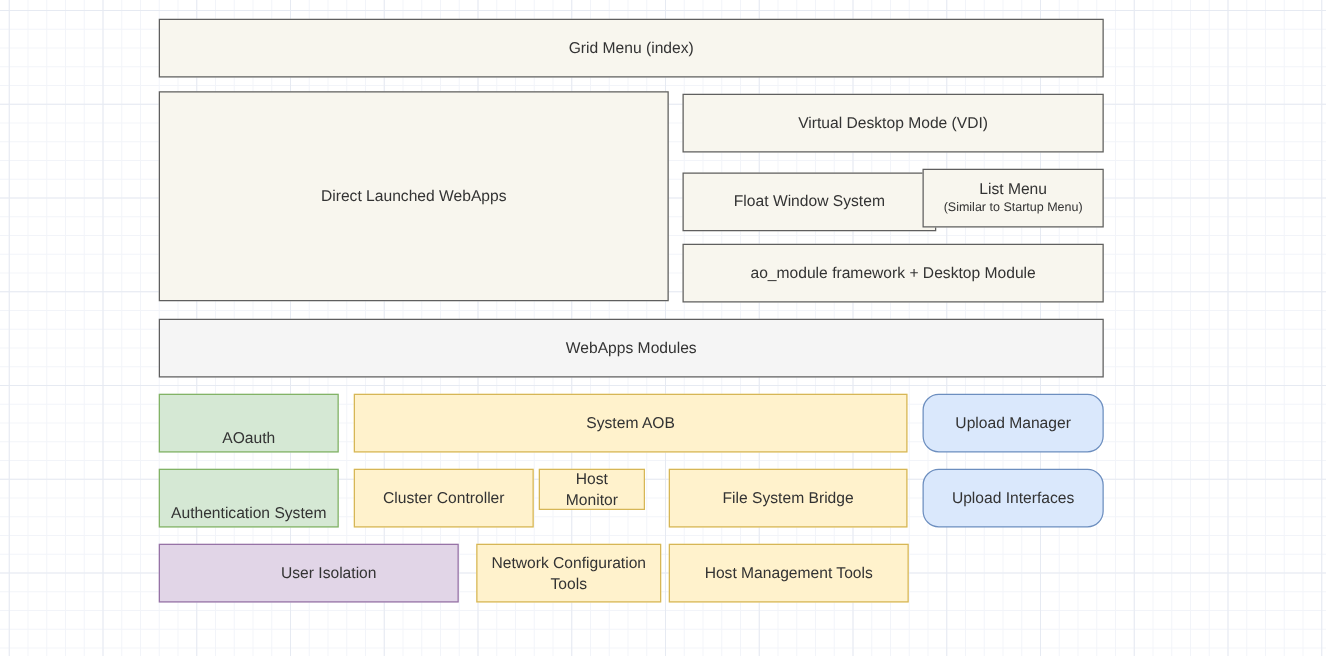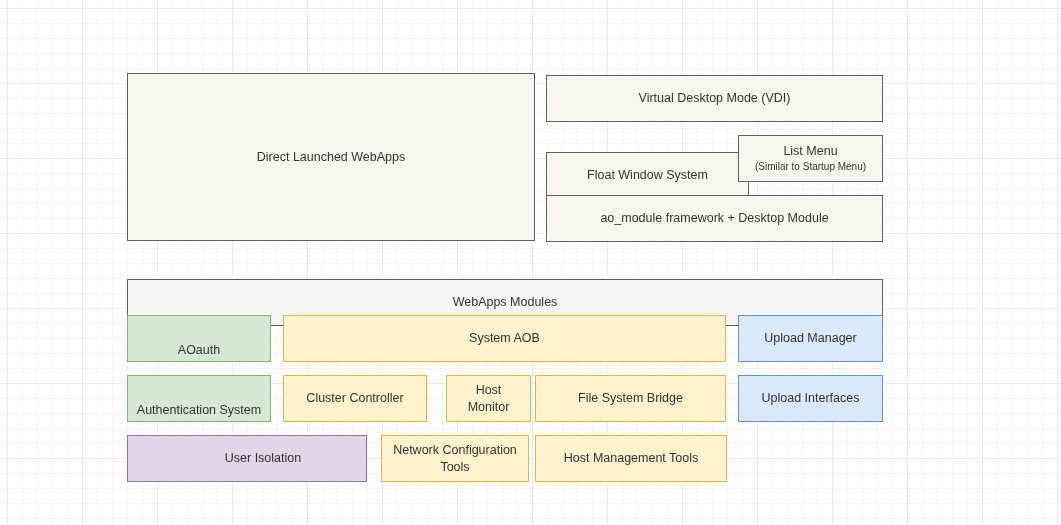--- a/index.html
+++ b/index.html
@@ -29,52 +29,55 @@
     display: flex;
     flex-direction: column;
     align-items: center;
     justify-content: center;
     text-align: center;
     font-size: 12.5px;
     line-height: 1.35;
     padding: 2px 8px;
   }
   .cream  { background: #f8f6ee; border-color: #5f5f5f; }
-  .gray   { background: #f5f5f5; border-color: #5f5f5f; margin-top: 24px; }
+  .gray   { background: #f5f5f5; border-color: #5f5f5f; }
   .green  { background: #d5e8d4; border-color: #82b366; justify-content: flex-end; }
   .yellow { background: #fff2cc; border-color: #d6b656; }
-  .blue   { background: #dae8fc; border-color: #6c8ebf; }
+  .blue   { background: #dae8fc; border-color: #6c8ebf; border-radius: 13px; }
   .purple { background: #e1d5e7; border-color: #9673a6; padding-left: 40px; }
   .sublabel-small { font-size: 10px; }
 
   
   .n-grid-menu        { left:127px; top:15px;  width:756px; height:47px; }
   .n-direct-webapps   { left:127px; top:73px;  width:408px; height:168px; }
   .n-vdi              { left:546px; top:75px;  width:337px; height:47px; }
-  .n-float-window     { left:546px; top:152px; width:203px; height:47px; }
+  .n-float-window     { left:546px; top:138px; width:203px; height:47px; }
   .n-list-menu        { left:738px; top:135px; width:145px; height:47px; }
   .n-ao-module        { left:546px; top:195px; width:337px; height:47px; }
   .n-webapps-modules  { left:127px; top:255px; width:756px; height:47px; }
   .n-aoauth           { left:127px; top:315px; width:144px; height:47px; }
   .n-system-aob       { left:283px; top:315px; width:443px; height:47px;justify-content:center; }
   .n-upload-manager   { left:738px; top:315px; width:145px; height:47px; }
   .n-auth-system      { left:127px; top:375px; width:144px; height:47px; }
   .n-cluster-ctrl     { left:283px; top:375px; width:144px; height:47px; }
-  .n-host-monitor     { left:446px; top:375px; width:85px;  height:47px; }
+  .n-host-monitor     { left:431px; top:375px; width:85px;  height:33px; }
   .n-fs-bridge        { left:535px; top:375px; width:191px; height:47px; }
   .n-upload-ifaces    { left:738px; top:375px; width:145px; height:47px; }
   .n-user-isolation   { left:127px; top:435px; width:240px; height:47px; }
   .n-net-config       { left:381px; top:435px; width:148px; height:47px; }
   .n-host-mgmt        { left:535px; top:435px; width:192px; height:47px; }
 </style>
 </head>
 <body>
 
 <div class="canvas">
 
+  <div class="node cream n-grid-menu">
+    <span>Grid Menu (index)</span>
+  </div>
 
   <div class="node cream n-direct-webapps">
     <span>Direct Launched WebApps</span>
   </div>
 
   <div class="node cream n-vdi">
     <span>Virtual Desktop Mode (VDI)</span>
   </div>
 
   <div class="node cream n-float-window">

